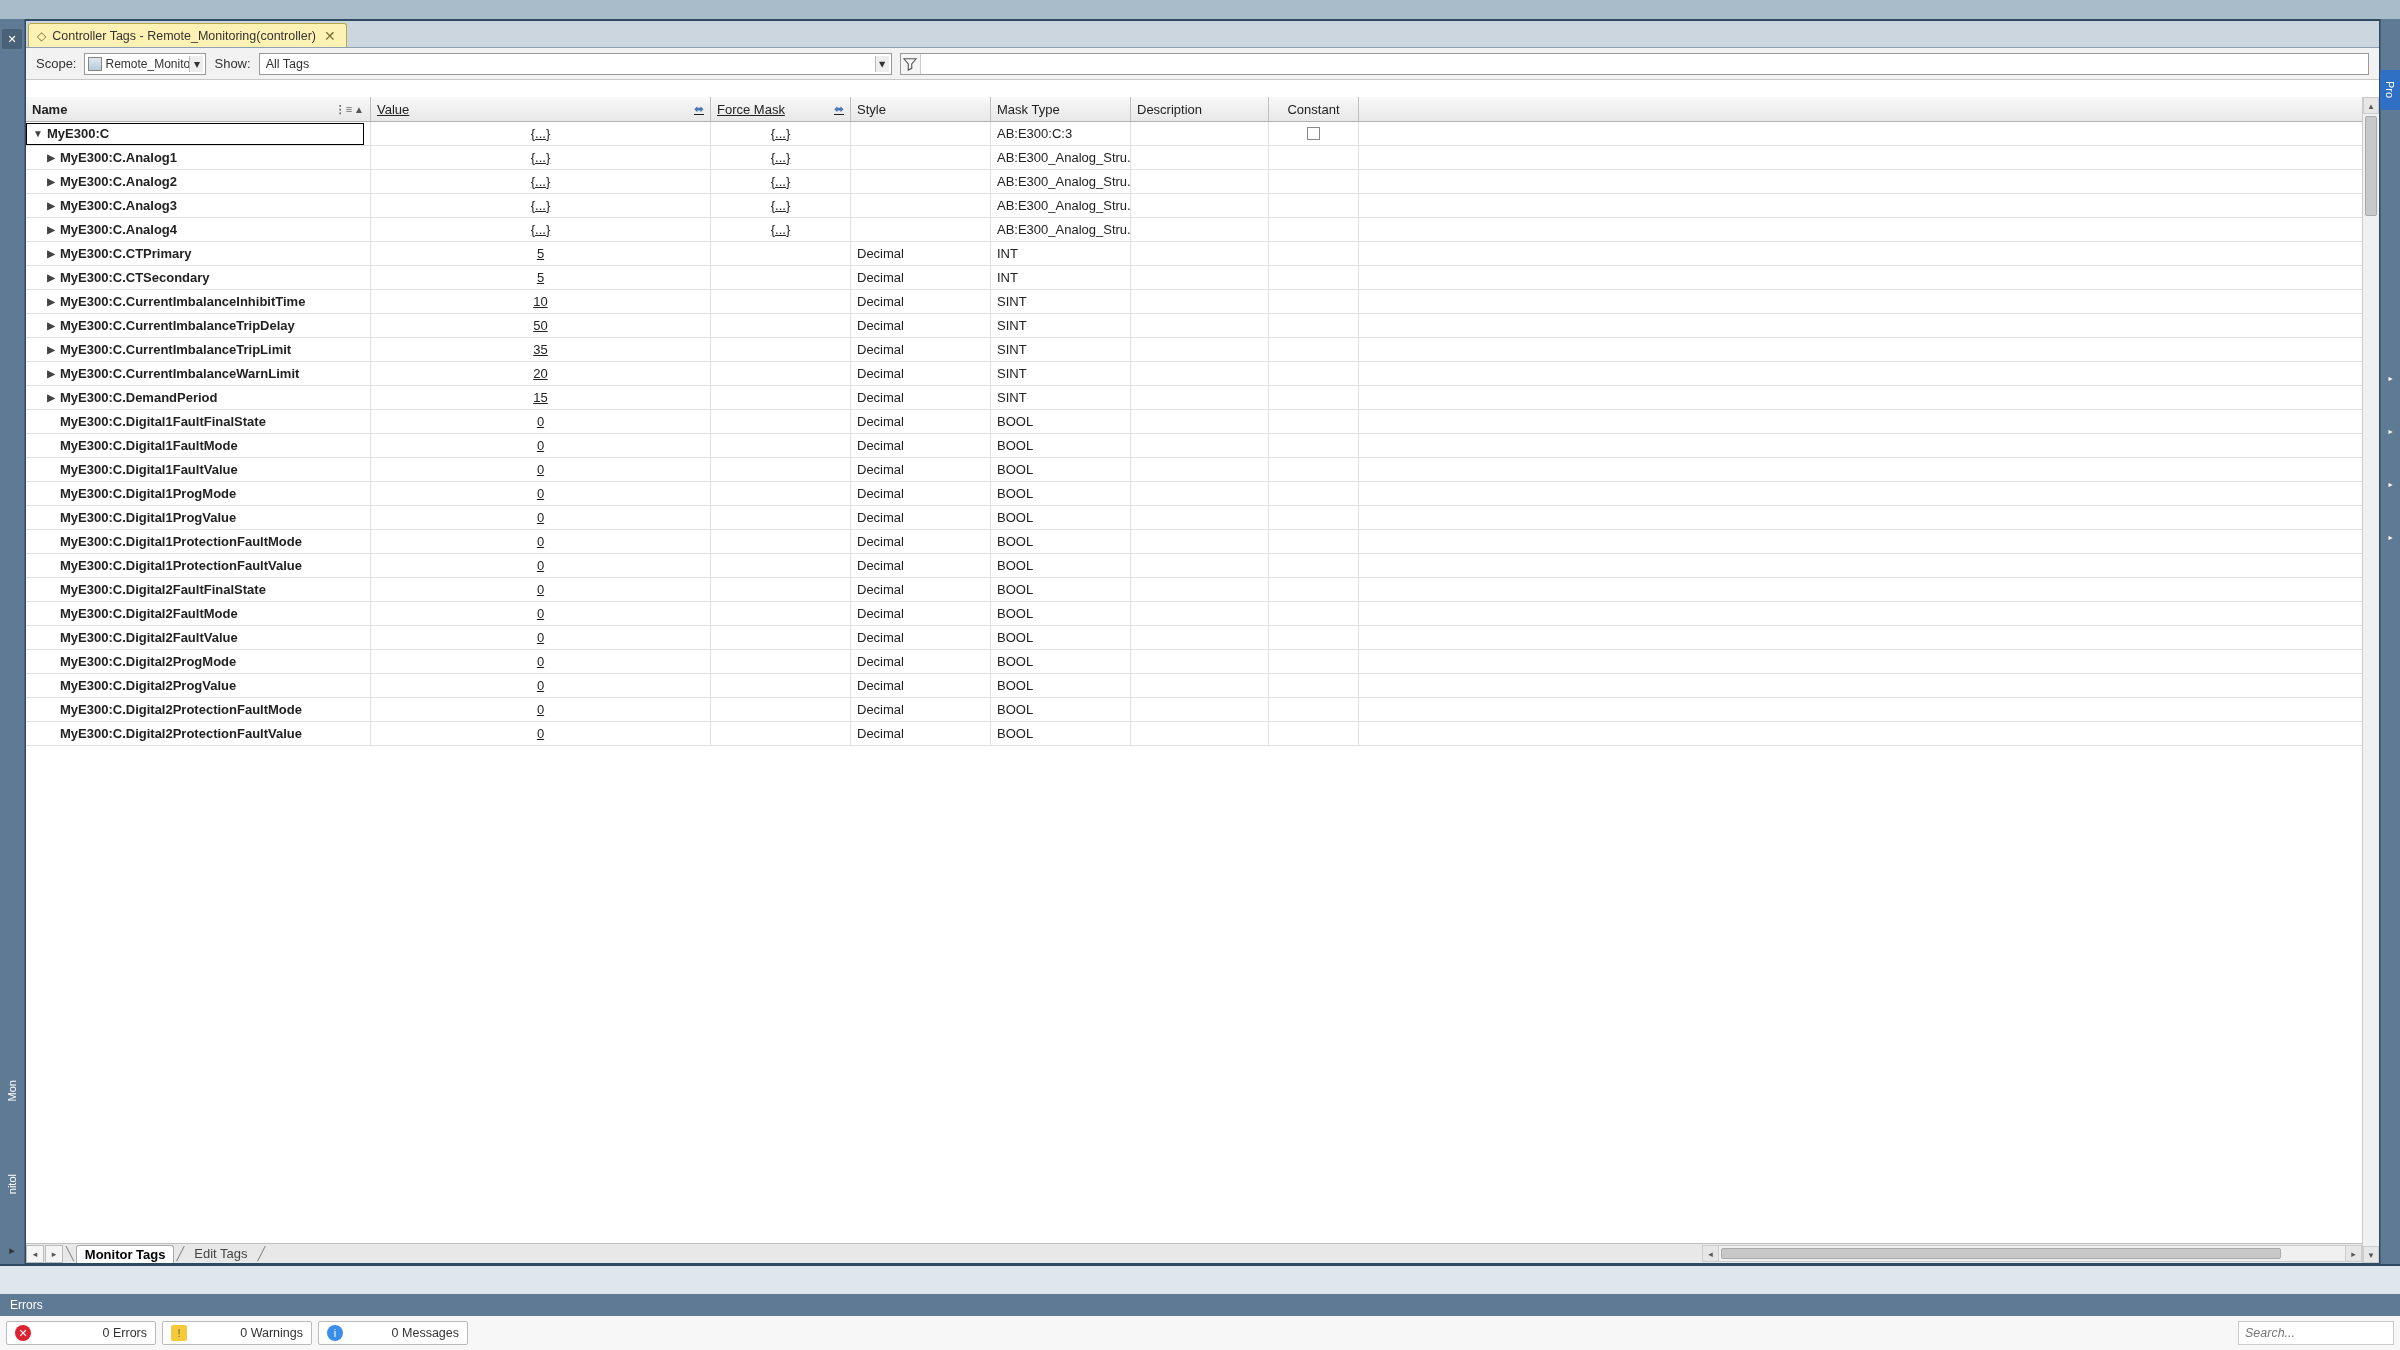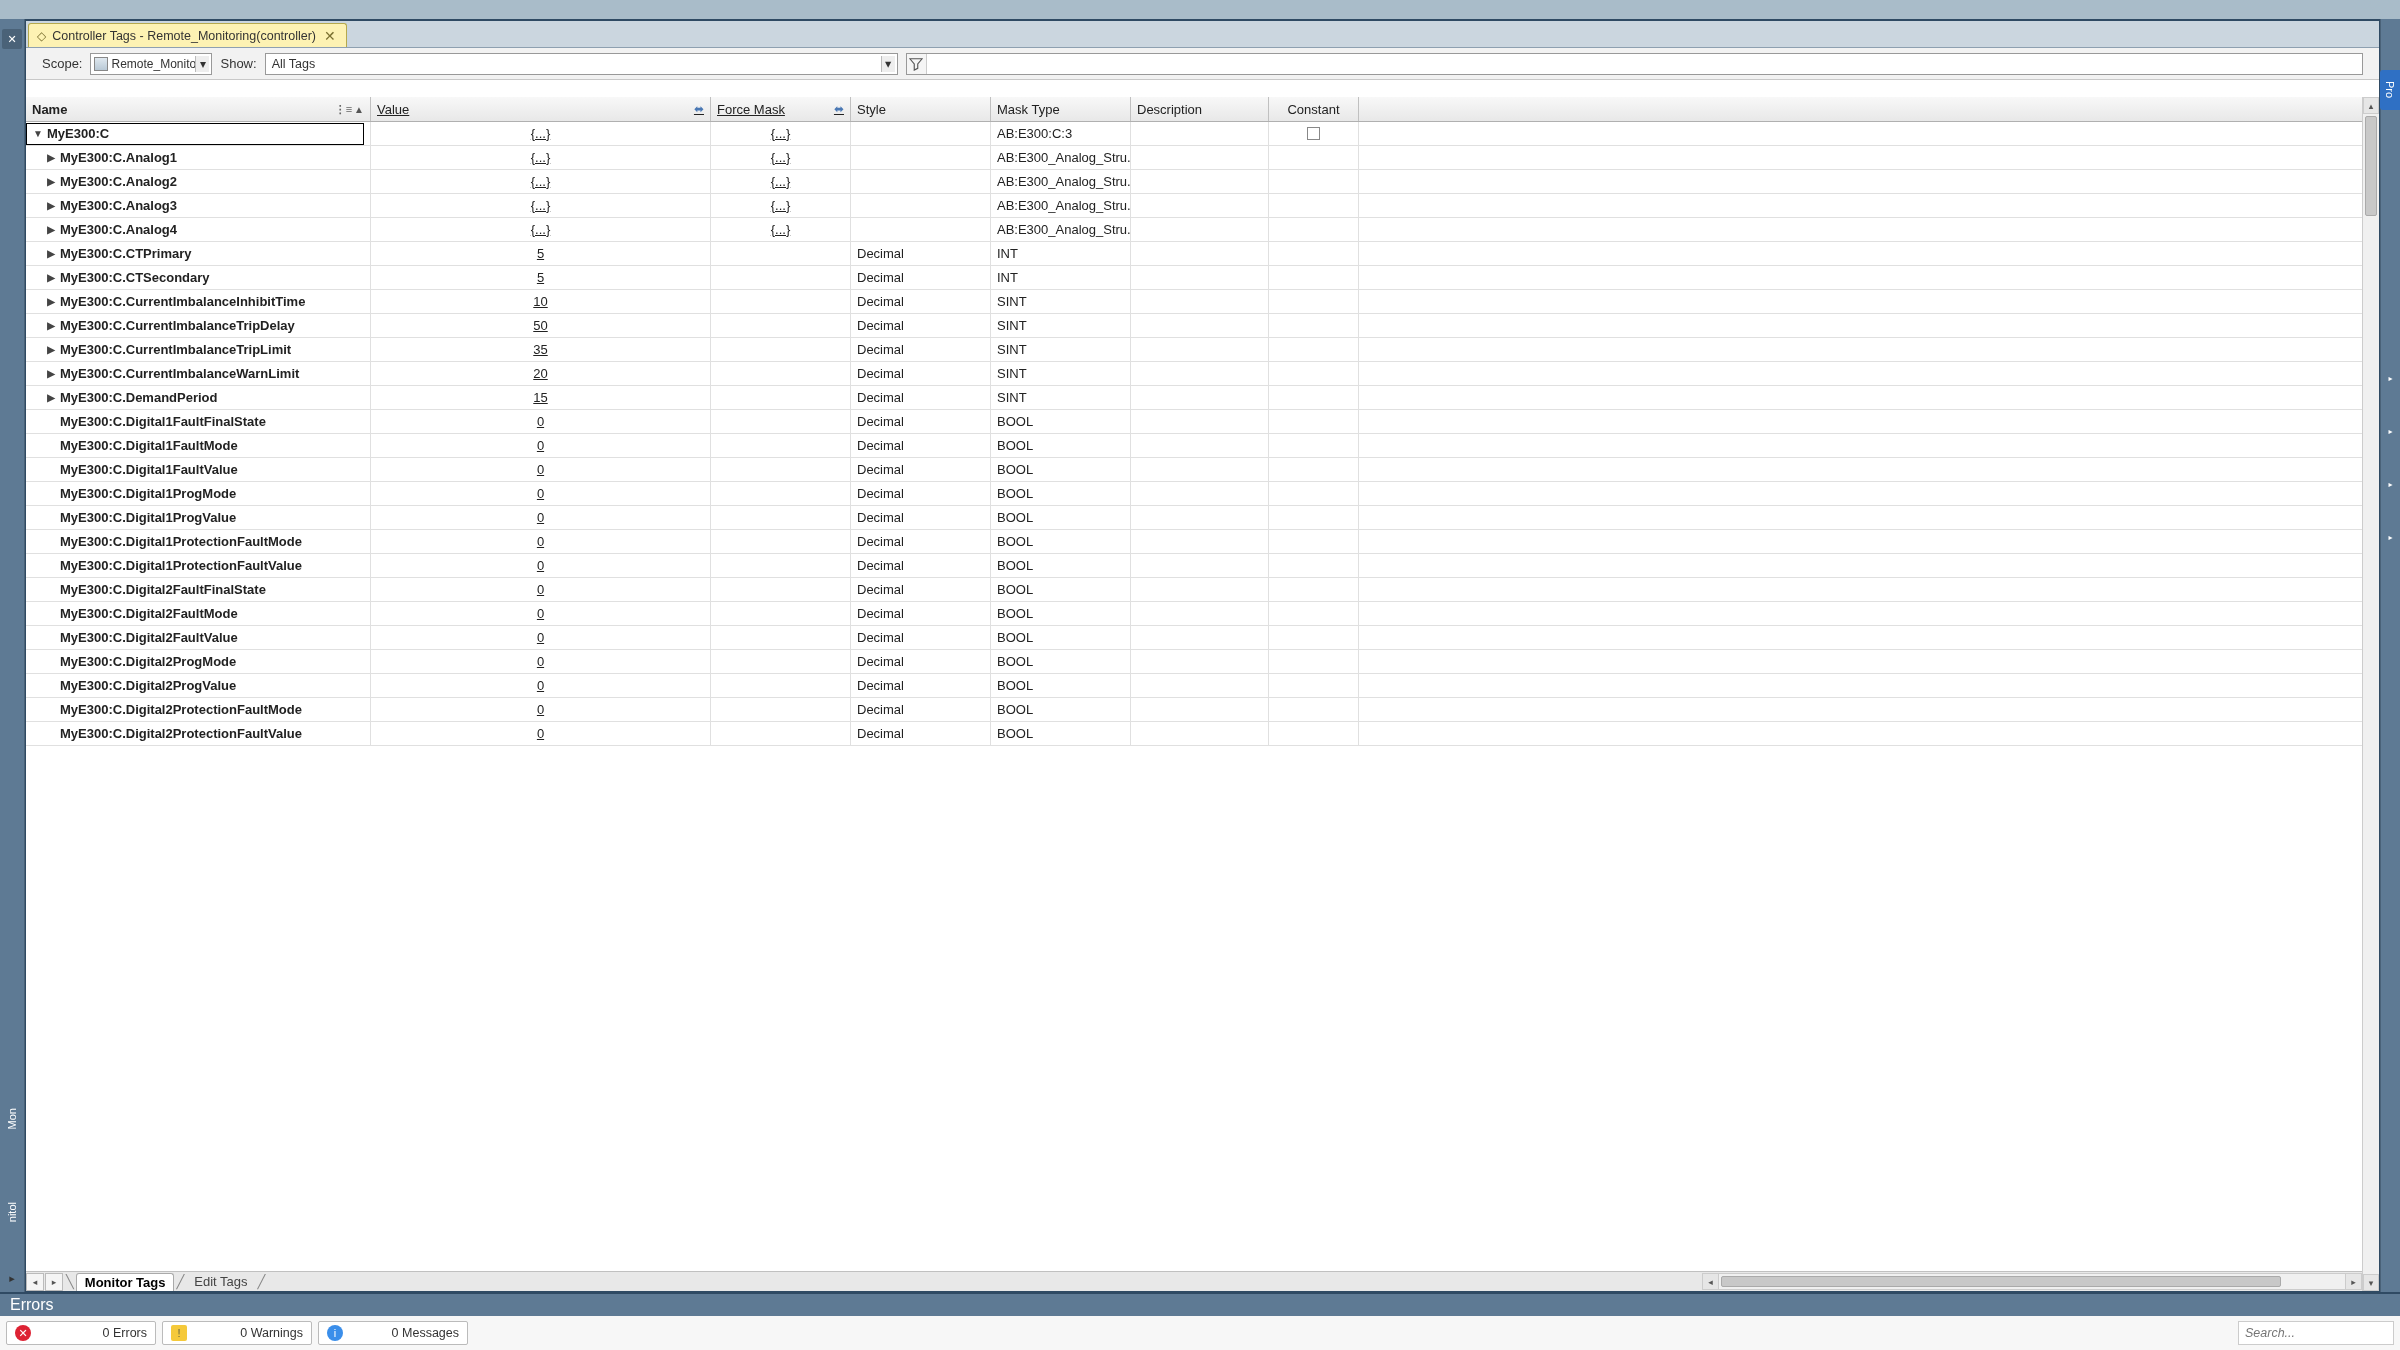--- a/index.html
+++ b/index.html
@@ -39,21 +39,21 @@
 .doctab {
   height: 24px; background: #fdf2b3; border: 1px solid #b5a94e; border-bottom: none;
   display: flex; align-items: center; padding: 0 8px; gap: 6px; font-size: 12.5px; color: #333;
   border-top-left-radius: 3px; border-top-right-radius: 3px;
 }
 .doctab .pin { color: #7a7030; font-size: 12px; }
 .doctab .close { color: #7a7030; font-size: 14px; cursor: pointer; padding: 0 2px; }
 
 .filterbar {
   height: 32px; background: #f2f2f2; border-bottom: 1px solid #c8c8c8;
-  display: flex; align-items: center; padding: 0 16px; gap: 8px; font-size: 13px; color: #333;
+  display: flex; align-items: center; padding: 0 10px; gap: 8px; font-size: 13px; color: #333;
 }
 .filterbar label { color: #333; }
 .scope-sel {
   width: 122px; height: 22px; border: 1px solid #999; background: #fff; display: flex; align-items: center;
   padding: 0 3px; gap: 3px; font-size: 12px; position: relative;
 }
 .scope-sel .ic { width: 14px; height: 14px; background: linear-gradient(#dfe8ef,#b9c9d6); border: 1px solid #888; }
 .scope-sel .dd { position: absolute; right: 2px; top: 2px; width: 14px; height: 16px; display:flex;align-items:center;justify-content:center;background:#eee;border-left:1px solid #bbb; }
 .show-sel {
   flex: 0 0 633px; height: 22px; border: 1px solid #999; background: #fff; display: flex; align-items: center; padding: 0 6px; position: relative; font-size: 12.5px;
@@ -134,21 +134,21 @@
 .right-dock .arrw { font-size: 8px; color: #fff; margin: 22px 0; cursor:pointer; }
 .right-dock .probtn {
   position:absolute; right:0; top:70px; width:20px; height:40px; background:#2f70c4; color:#fff;
   writing-mode: vertical-rl; font-size:11px; display:flex;align-items:center;justify-content:center; border-top-left-radius:3px;border-bottom-left-radius:3px;
 }
 
 .errors-panel {
   background: #dfe6ec; border-top: 2px solid #2f4a63;
 }
 .ep-title {
-  height: 22px; background: #5e7a94; color: #fff; font-size: 16px; display: flex; align-items: center; padding: 0 10px;
+  height: 22px; background: #5e7a94; color: #fff; font-size: 12px; display: flex; align-items: center; padding: 0 10px; margin-top: 28px;
 }
 .ep-body {
   height: 34px; background: #f7f7f7; display: flex; align-items: center; padding: 0 6px; gap: 6px;
 }
 .chip {
   height: 24px; border: 1px solid #bbb; background: #fff; display: flex; align-items: center; gap: 8px;
   padding: 0 8px; font-size: 12.5px; color: #333; cursor: pointer; border-radius: 2px;
 }
 .chip .ic { width: 16px; height: 16px; border-radius: 50%; display:flex;align-items:center;justify-content:center;font-size:11px;color:#fff; }
 .ic.err { background: #d23; }

